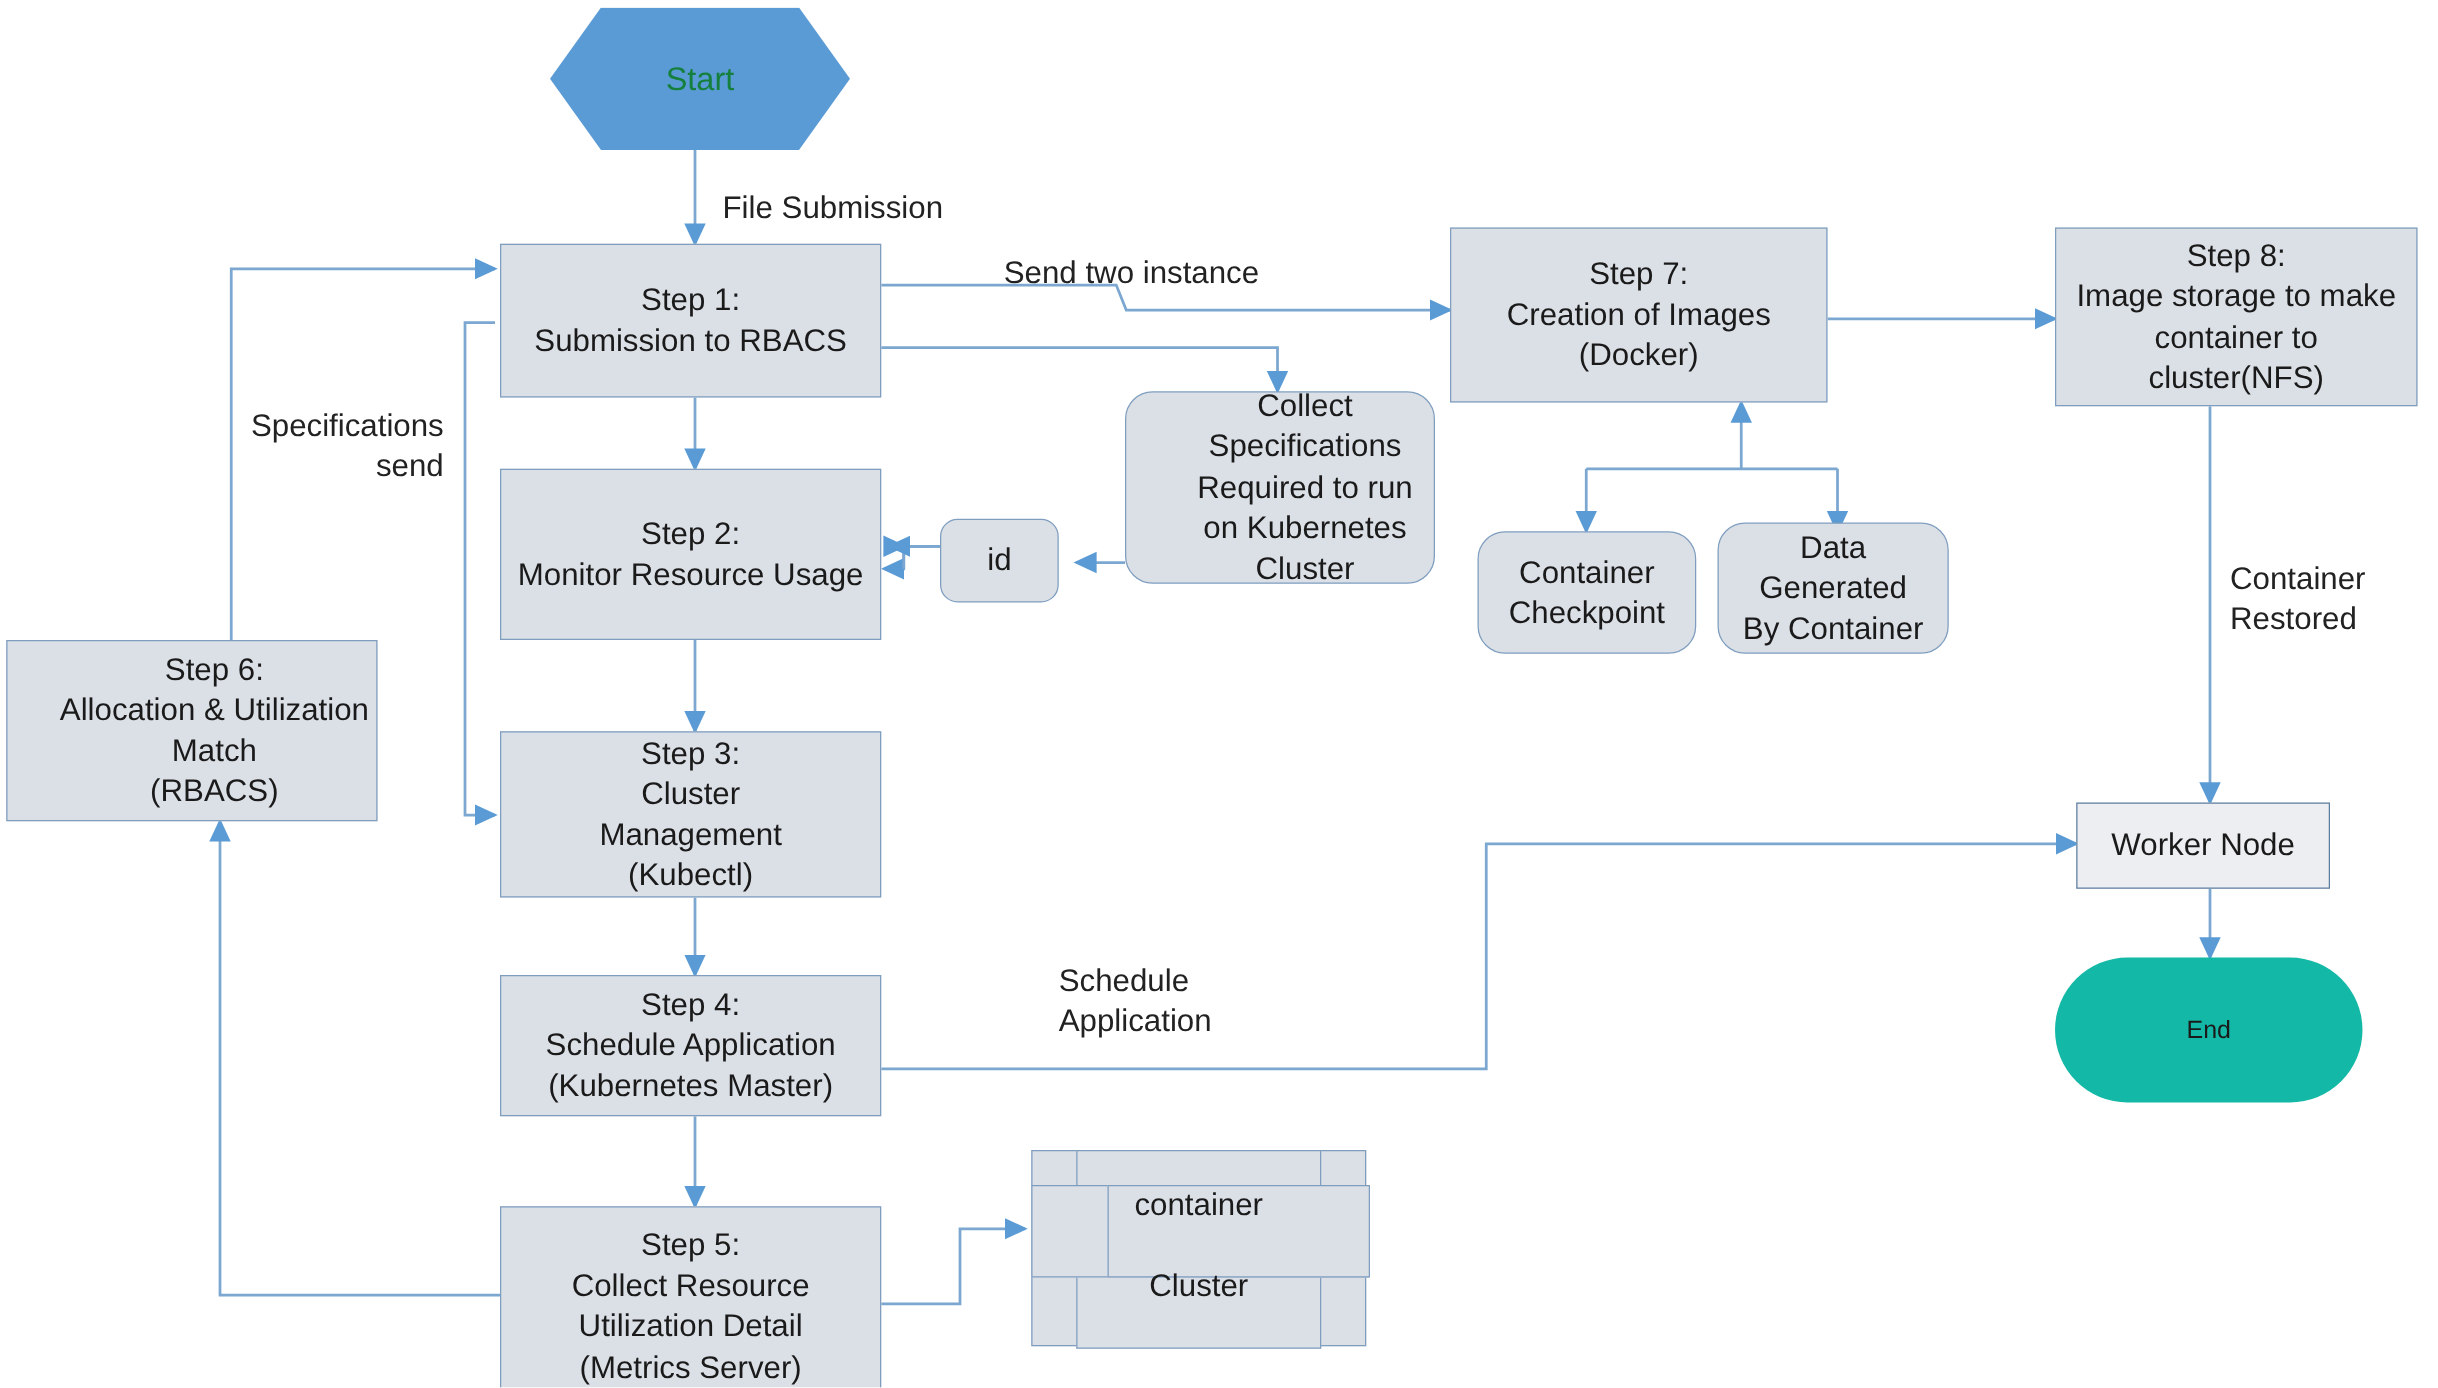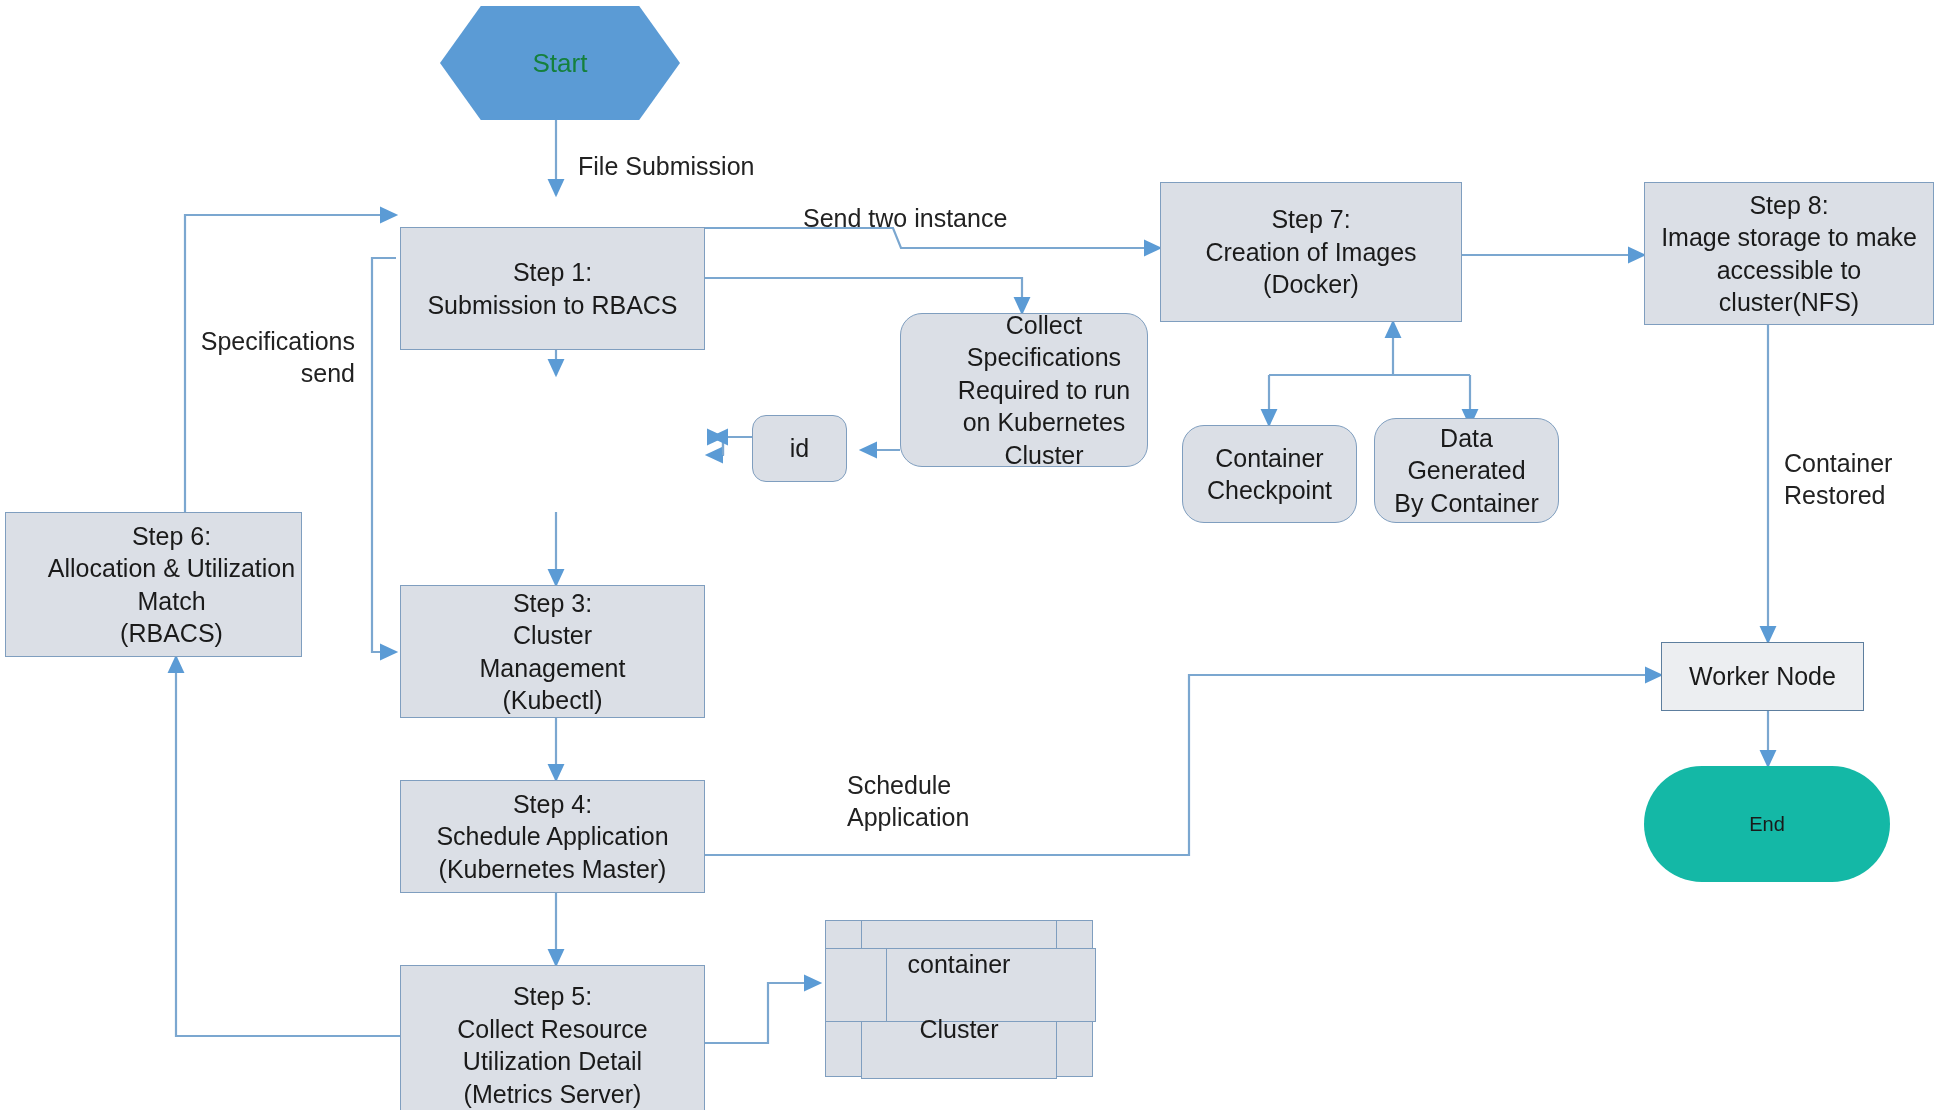--- a/index.html
+++ b/index.html
@@ -158,23 +158,25 @@
     <g stroke="#7ba7d0" stroke-width="2.2" fill="none">
       <path d="M1269,375 L1470,375"></path>
     </g>
   </svg>
 
   <div class="hexwrap" style="left:440px;top:6px;width:240px;height:114px;">
     <div class="hex"></div>
     <div class="hexlabel">Start</div>
   </div>
 
-  <div class="node proc" style="left:400px;top:195px;width:305px;height:123px;margin-top:32px;">Step 1:
+  <div class="node proc" style="left:400px;top:195px;width:305px;height:123px;">Step 1:
 Submission to RBACS</div>
 
+  <div class="node proc" style="left:400px;top:375px;width:305px;height:137px;">Step 2:
+Monitor  Resource Usage</div>
 
   <div class="node proc" style="left:400px;top:585px;width:305px;height:133px;">Step 3:
 Cluster
 Management
 (Kubectl)</div>
 
   <div class="node proc" style="left:400px;top:780px;width:305px;height:113px;">Step 4:
 Schedule Application
 (Kubernetes Master)</div>
 
@@ -187,21 +189,21 @@
 Allocation &amp; Utilization
 Match
 (RBACS)</div>
 
   <div class="node proc" style="left:1160px;top:182px;width:302px;height:140px;">Step 7:
 Creation of Images
 (Docker)</div>
 
   <div class="node proc" style="left:1644px;top:182px;width:290px;height:143px;">Step 8:
 Image storage to make
-accessible to
+container to
 cluster(NFS)</div>
 
   <div class="node rounded" style="left:900px;top:313px;width:248px;height:154px;padding-left:40px;">Collect
 Specifications
 Required to run
 on Kubernetes
 Cluster</div>
 
   <div class="node rounded-sm" style="left:752px;top:415px;width:95px;height:67px;">id</div>
 

